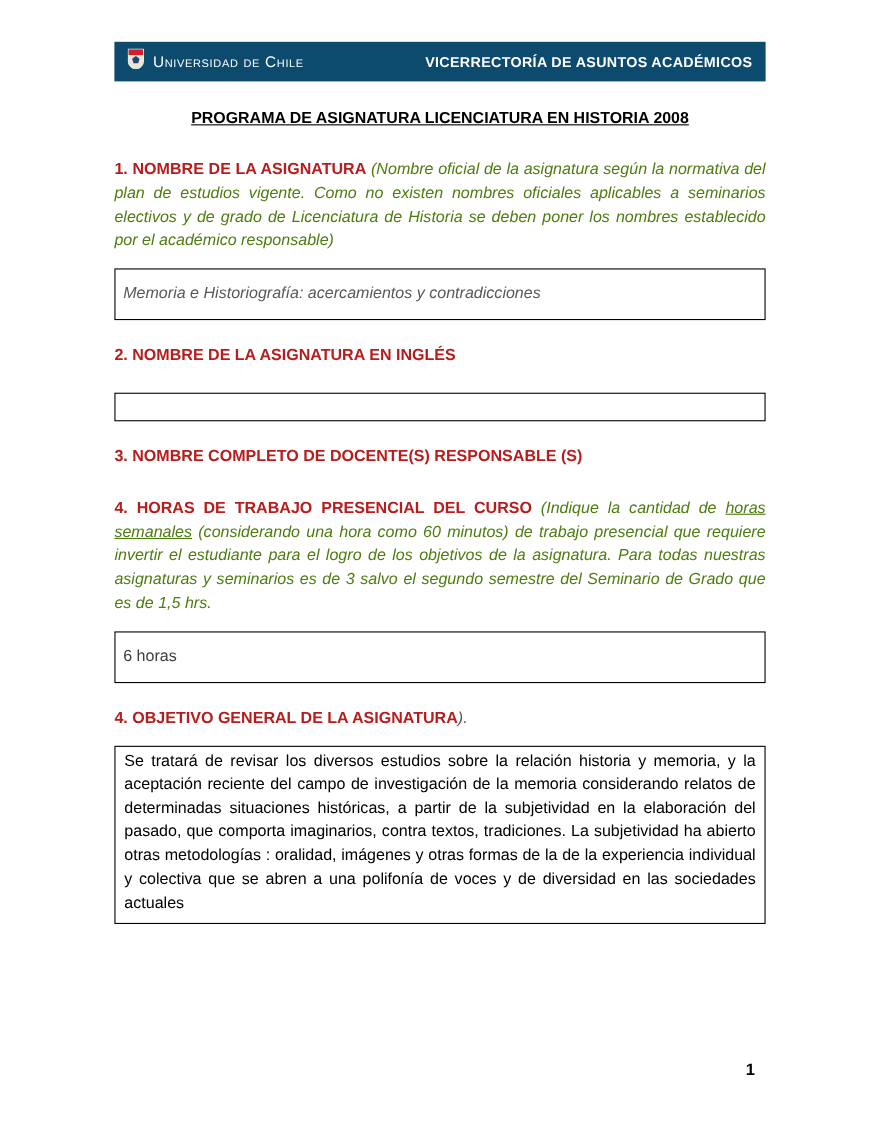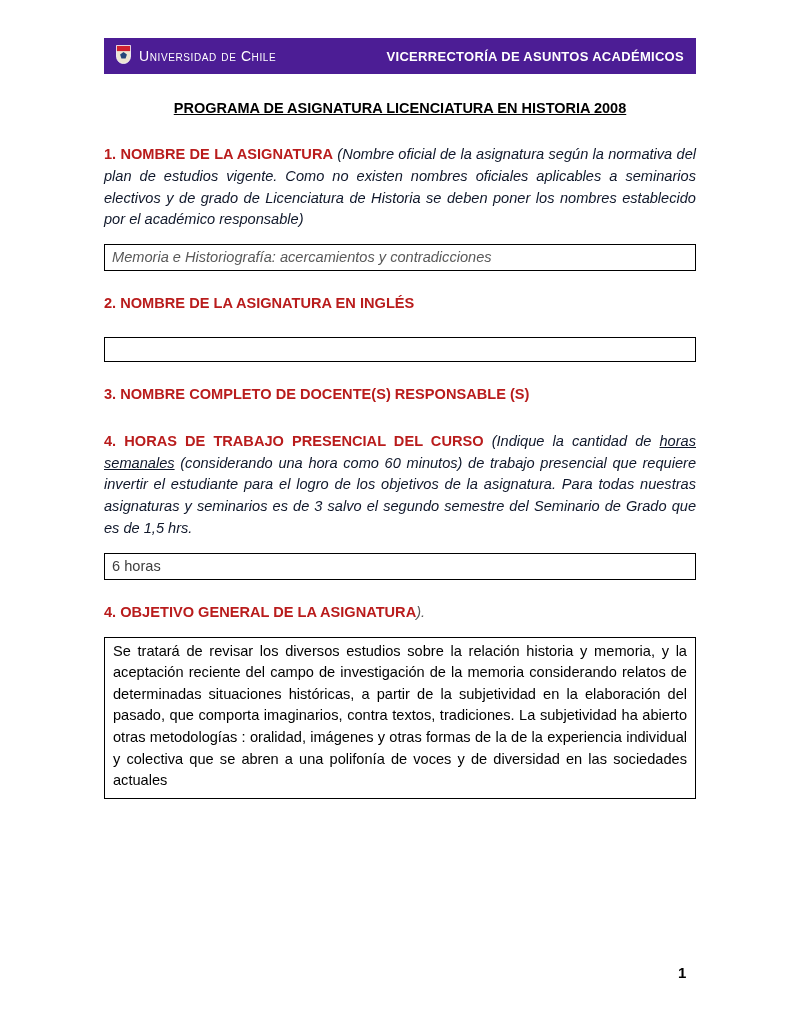--- a/index.html
+++ b/index.html
@@ -10,21 +10,21 @@
     position: relative;
     color: #000;
   }
   .page {
     position: absolute; inset: 0;
     padding: 38px 104px 0 104px;
   }
   
   .banner {
     height: 36px;
-    background: #4c1d95;
+    background: #0c4a6e;
     display: flex;
     align-items: center;
     justify-content: space-between;
     padding: 0 12px 0 12px;
   }
   .brand { display: flex; align-items: center; gap: 8px; }
   .brand-text {
     color: #ffffff;
     font-variant: small-caps;
     font-size: 14px;
@@ -46,29 +46,29 @@
   }
   .title-block .t { text-decoration: underline; }
   
   .para {
     margin-top: 25px;
     font-size: 14.6px;
     line-height: 21.8px;
     text-align: justify;
   }
   .h { font-weight: bold; color: #b91c1c; }
-  .desc { color: #0f172a; font-style: italic; margin-top: 22px; }
+  .desc { color: #4d7c0f; font-style: italic; margin-top: 22px; }
   .desc .u { text-decoration: underline; }
   .suffix { color: #595959; font-style: italic; font-weight: normal; }
   
   .box {
     border: 1px solid #000;
     min-height: 25px;
     margin-top: 13px;
-    padding: 2px 7px;
+    padding: 12px 7px;
     font-size: 14.6px;
     line-height: 21px;
     display: flex;
     align-items: center;
   }
   .box.multiline {
     display: block;
     padding: 3px 8px 6px 8px;
     line-height: 21.6px;
     text-align: justify;

